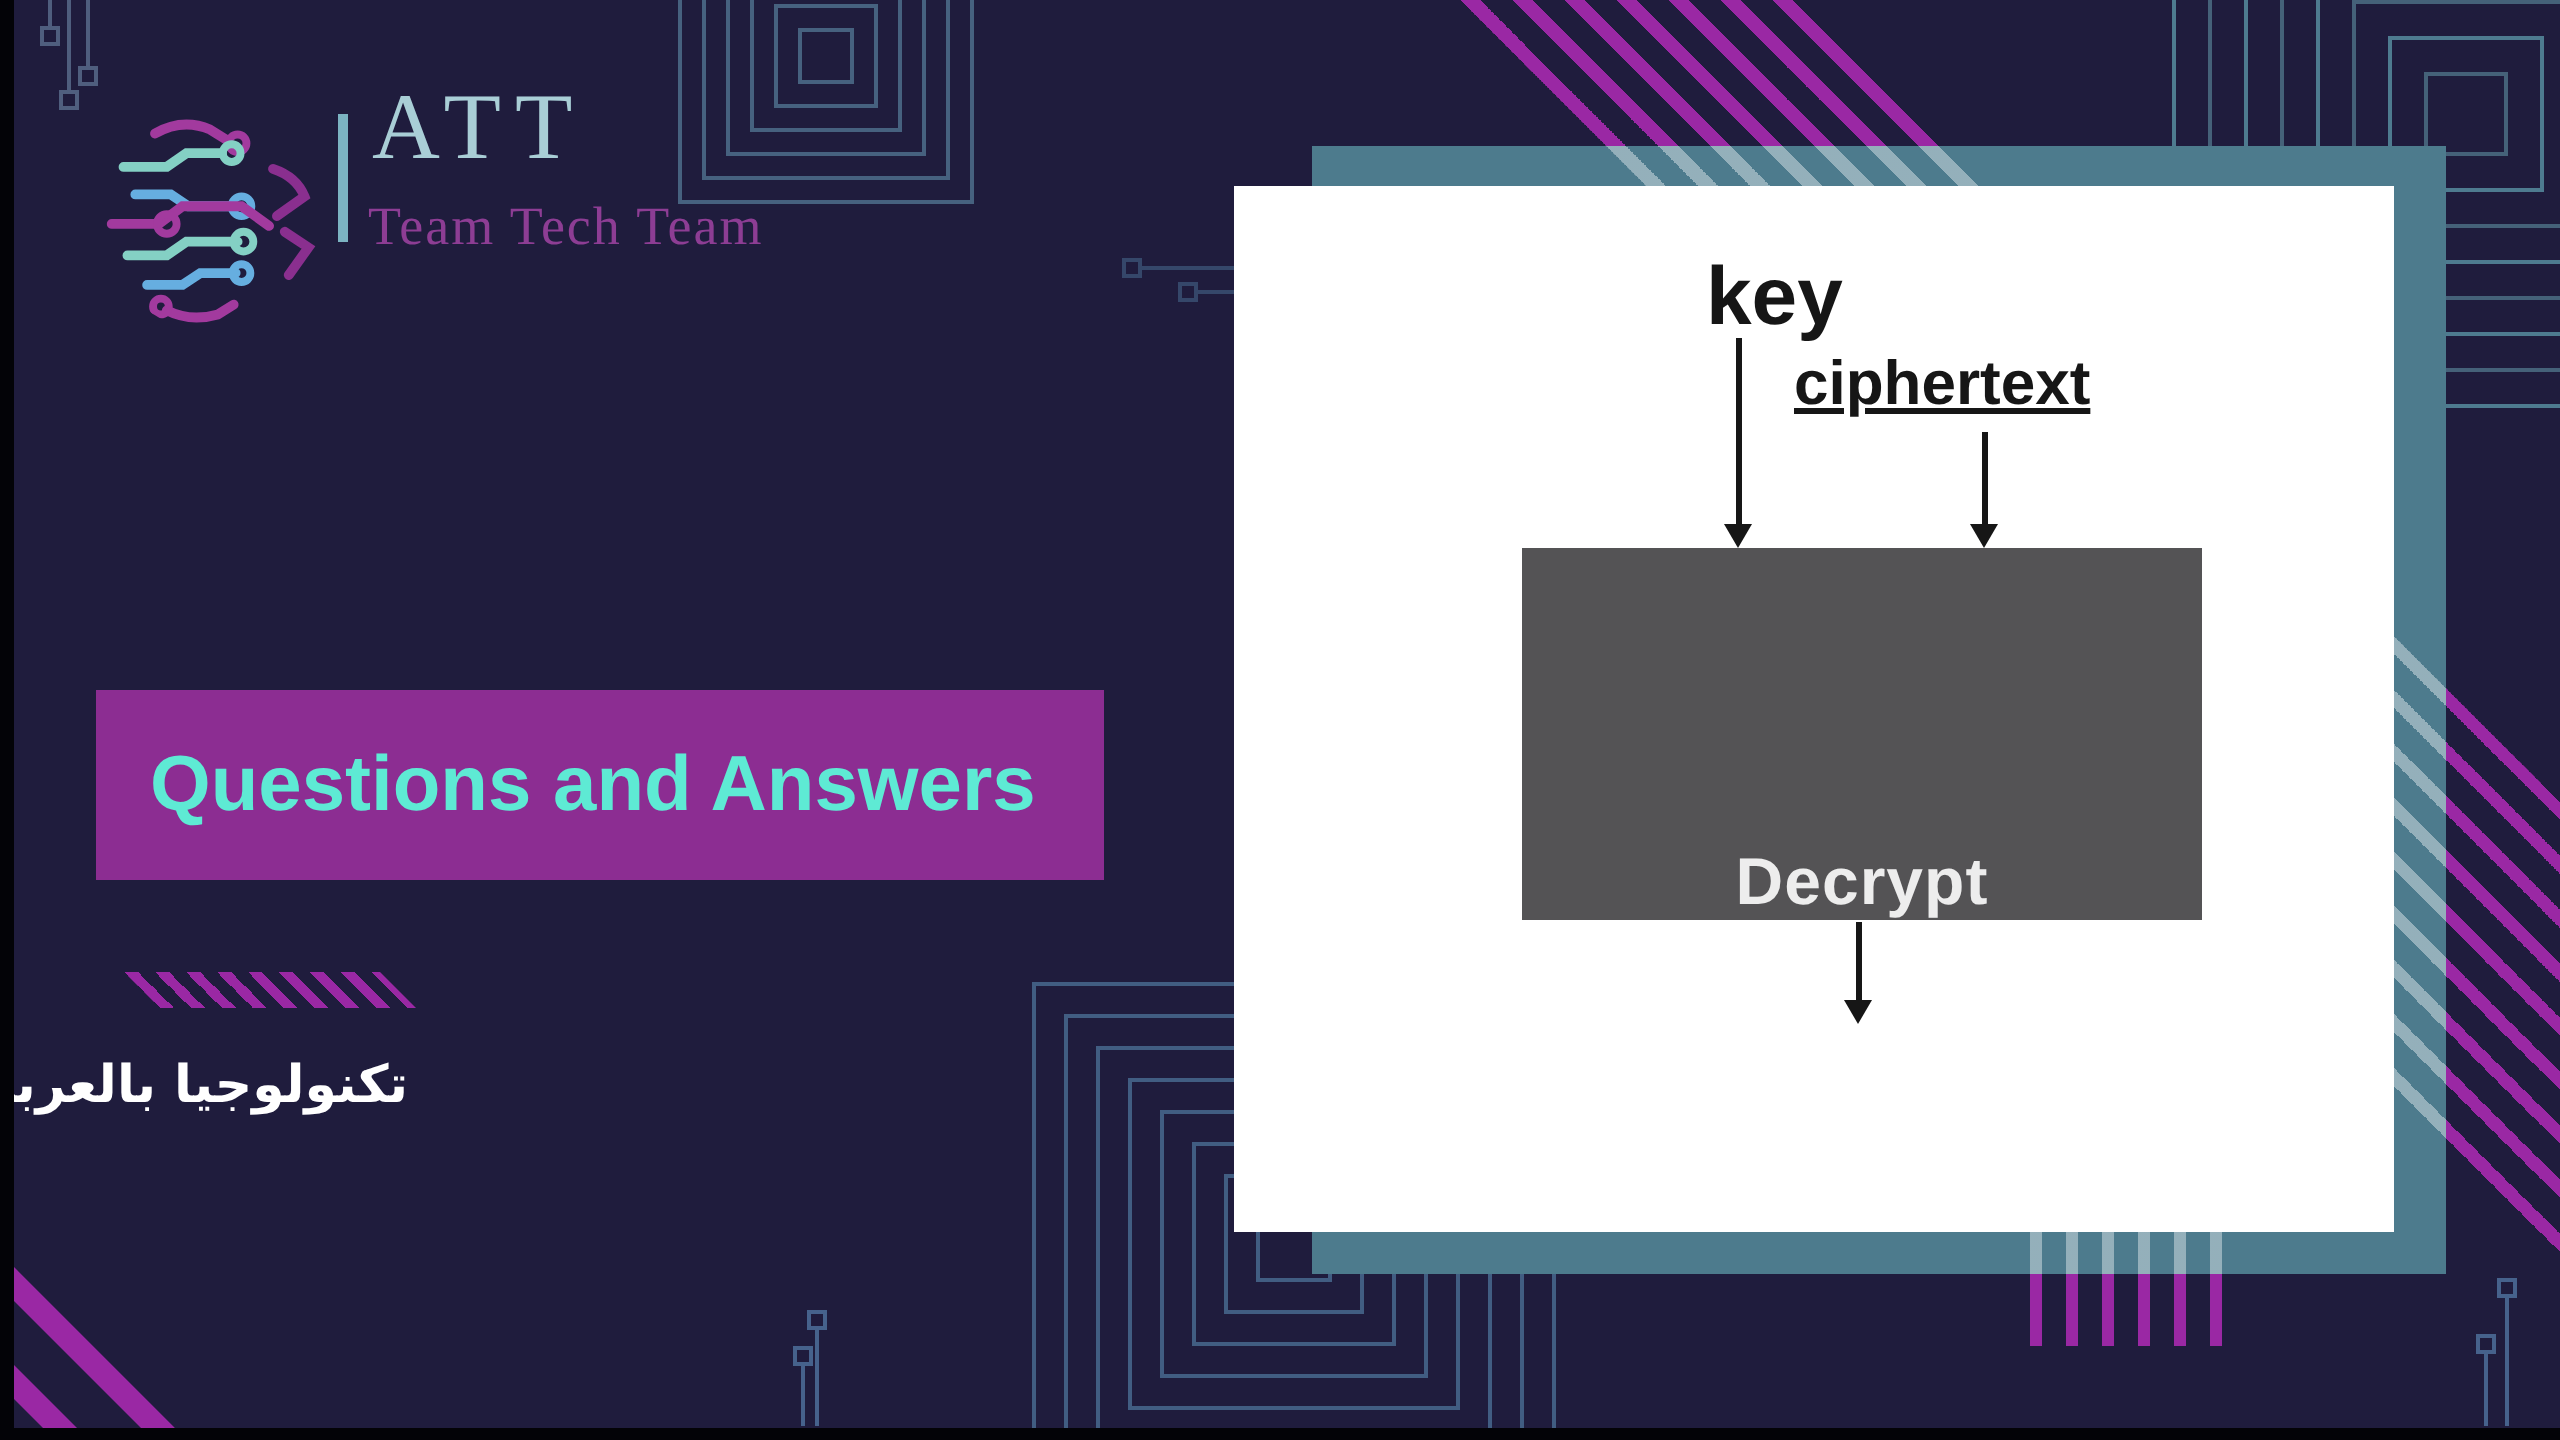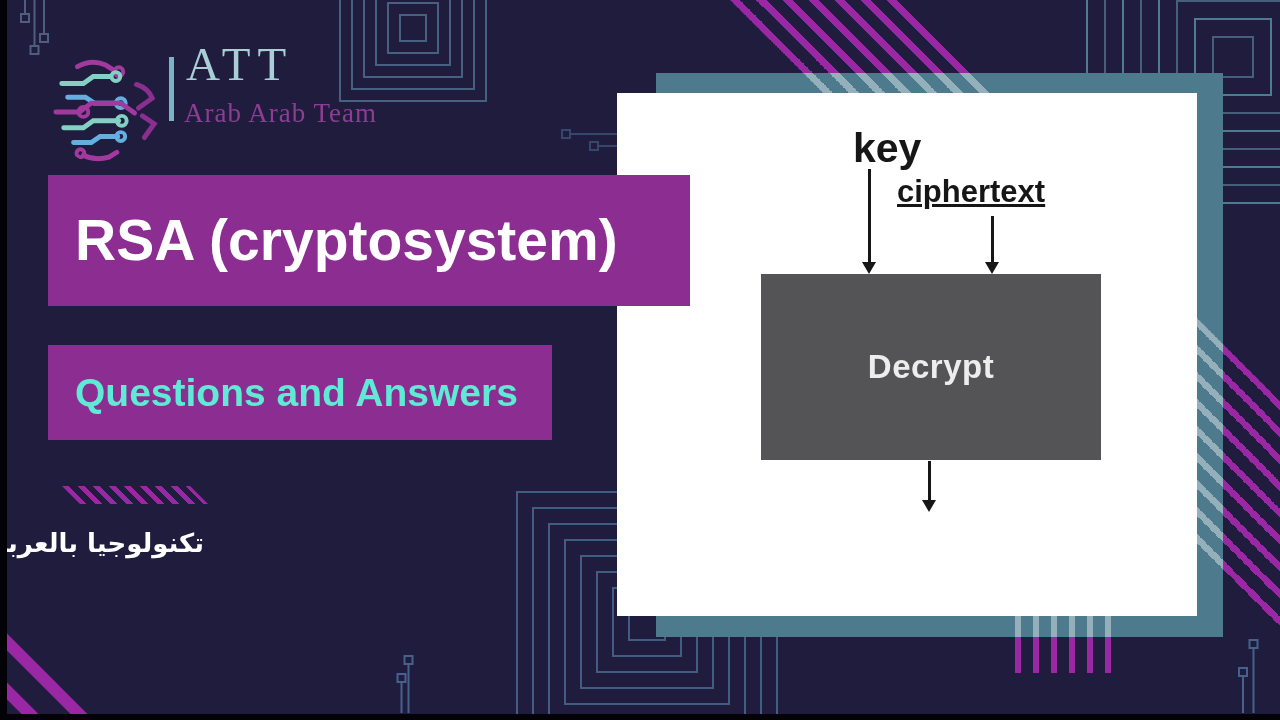--- a/index.html
+++ b/index.html
@@ -41,21 +41,21 @@
     transform:skewY(45deg);transform-origin:0 0;}
   .bars-bottom-light{left:359px;top:543px;width:100px;height:21px;
     background:repeating-linear-gradient(90deg,rgba(255,255,255,.4) 0 6px,transparent 6px 18px);}
   
   .card{left:617px;top:93px;width:580px;height:523px;background:var(--card,#ffffff);}
   .dg-label{position:absolute;font-weight:bold;color:var(--ink,#161616);line-height:1;}
   .lbl-key{left:839px;top:128px;font-size:41px;margin-left:14px;}
   .lbl-cipher{left:897px;top:176px;font-size:31px;text-decoration:underline;}
   .lbl-plain{left:854px;top:510px;font-size:34px;}
   .dg-box{left:761px;top:274px;width:340px;height:186px;background:var(--gray,#545355);
-    display:flex;align-items:center;justify-content:center;}
+    display:flex;align-items:flex-end;justify-content:center;}
   .dg-box span{font-size:33px;font-weight:bold;color:#ededed;letter-spacing:.5px;}
   .shaft{position:absolute;width:3px;background:var(--ink,#161616);}
   .head{position:absolute;width:0;height:0;border-left:7px solid transparent;
     border-right:7px solid transparent;border-top:12px solid var(--ink,#161616);}
   .a1s{left:868px;top:169px;height:94px;} .a1h{left:862px;top:262px;}
   .a2s{left:991px;top:216px;height:47px;} .a2h{left:985px;top:262px;}
   .a3s{left:928px;top:461px;height:40px;} .a3h{left:922px;top:500px;}
   
   .logo-globe{left:48px;top:45px;width:118px;height:130px;}
   .logo-bar{left:169px;top:57px;width:5px;height:64px;background:var(--attbar,#7cb3c2);}
@@ -189,25 +189,22 @@
       <circle cx="75" cy="71" r="5" stroke="#84d0c4" stroke-width="4"></circle>
       <path d="M96 66 l12 8 -10 14" stroke="#8a2f8f" stroke-width="5"></path>
       <path d="M26 93 h18 l9 -6 h18" stroke="#66aee0" stroke-width="5"></path>
       <circle cx="74" cy="87" r="4.5" stroke="#66aee0" stroke-width="4"></circle>
       <path d="M36 106 q12 6 26 2 l8 -5" stroke="#a23a9e" stroke-width="5"></path>
       <circle cx="33" cy="104" r="4" stroke="#a23a9e" stroke-width="4"></circle>
     </g>
   </svg>
   <div class="abs logo-bar"></div>
   <div class="abs logo-att">ATT</div>
-  <div class="abs logo-sub">Arab Arab Team</div>
-
-  <div class="abs banner banner-title">
-    <span>RSA (cryptosystem)</span>
-  </div>
+  <div class="abs logo-sub">Team Tech Team</div>
+
   <div class="abs banner banner-sub">
     <span>Questions and Answers</span>
   </div>
 
   <div class="abs tagline">تكنولوجيا بالعربي</div>
 
   <div class="abs edge-left"></div>
   <div class="abs edge-bottom"></div>
 
 </div>

